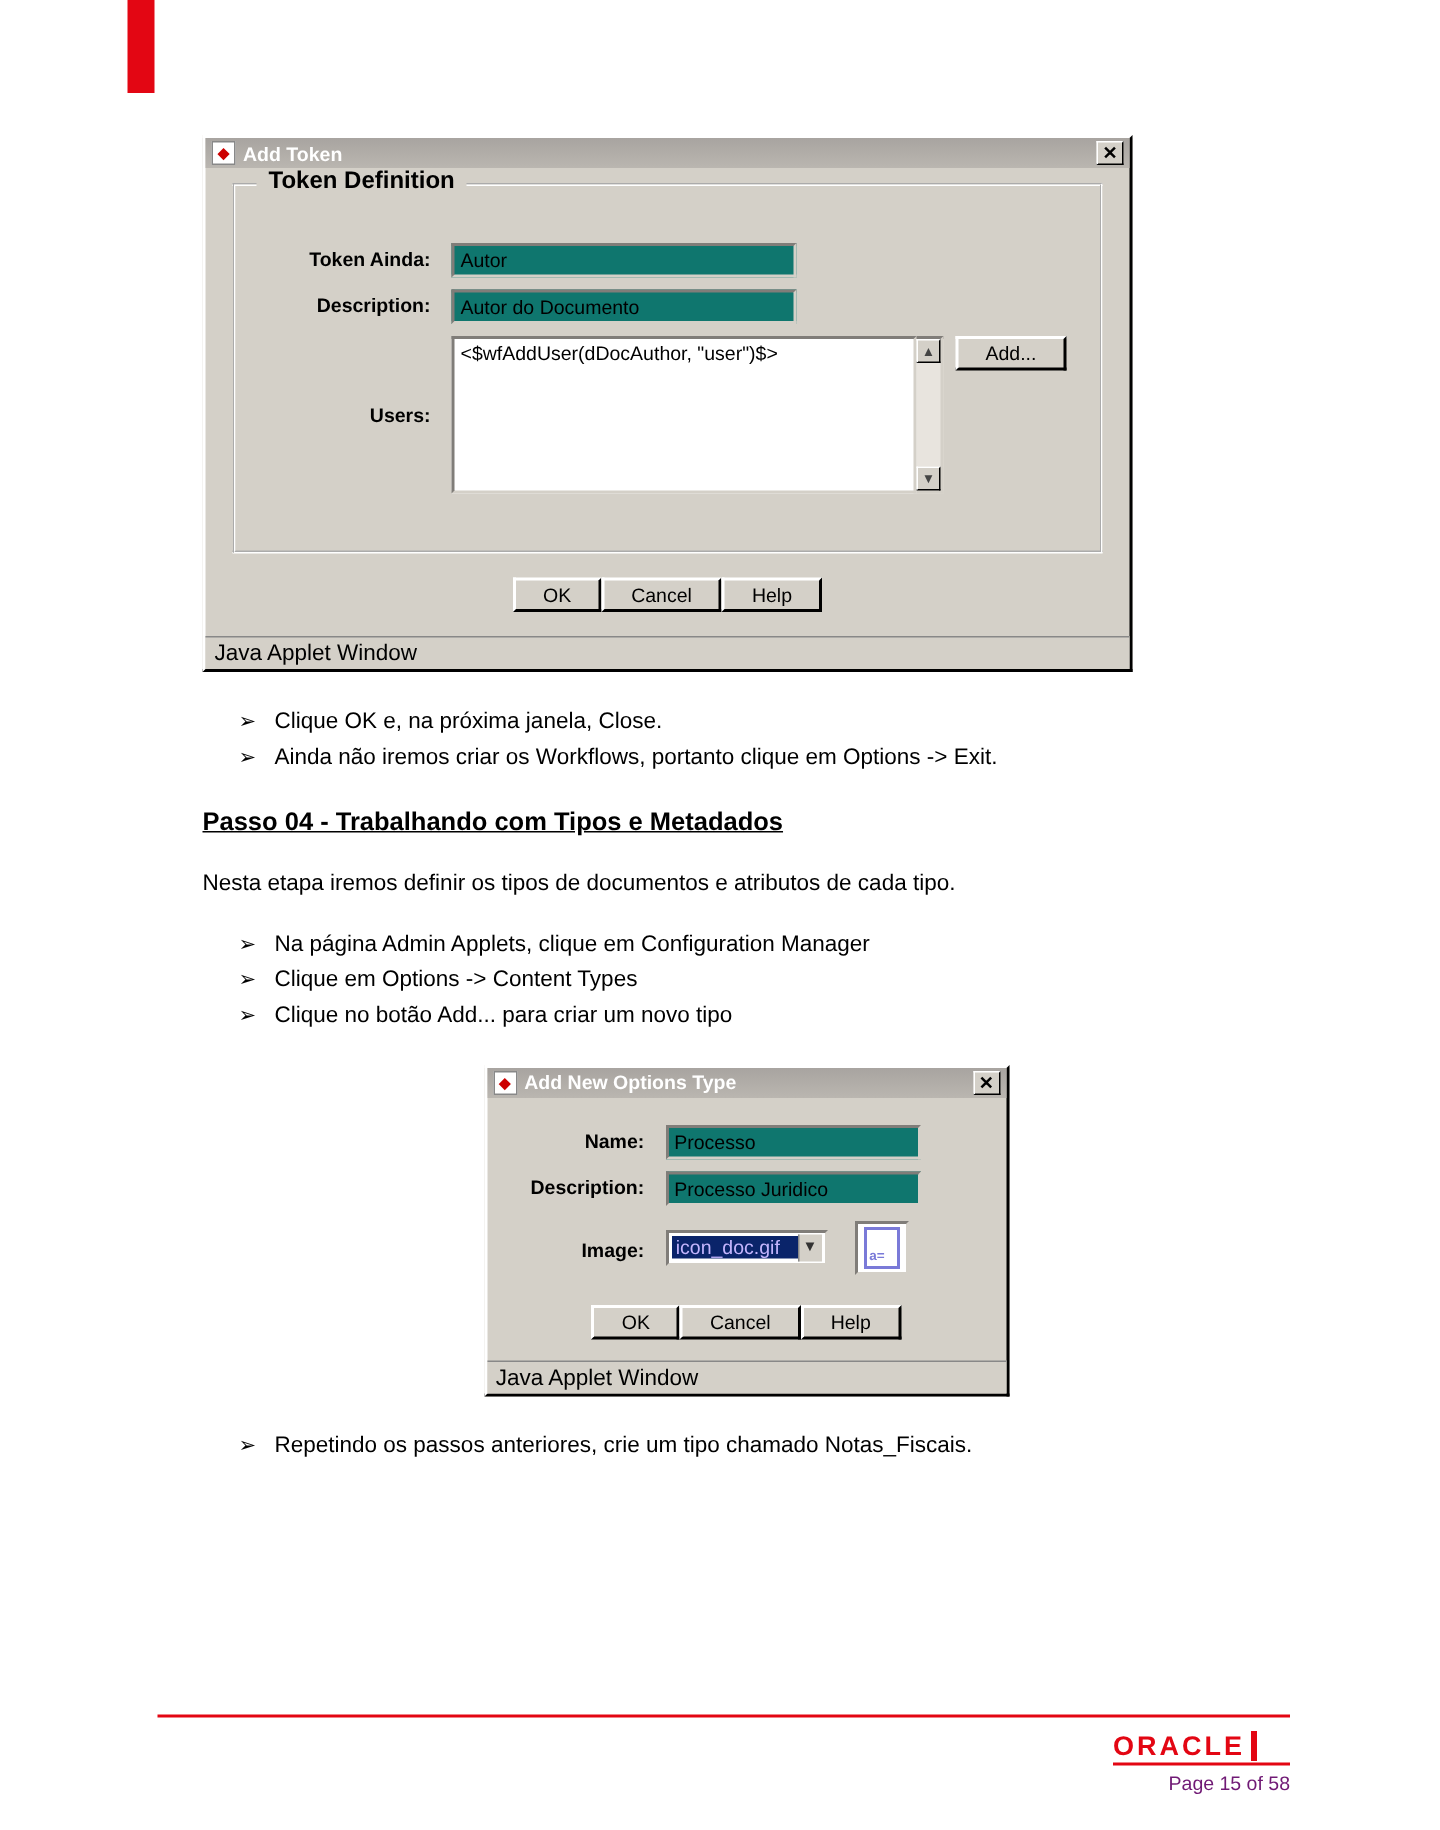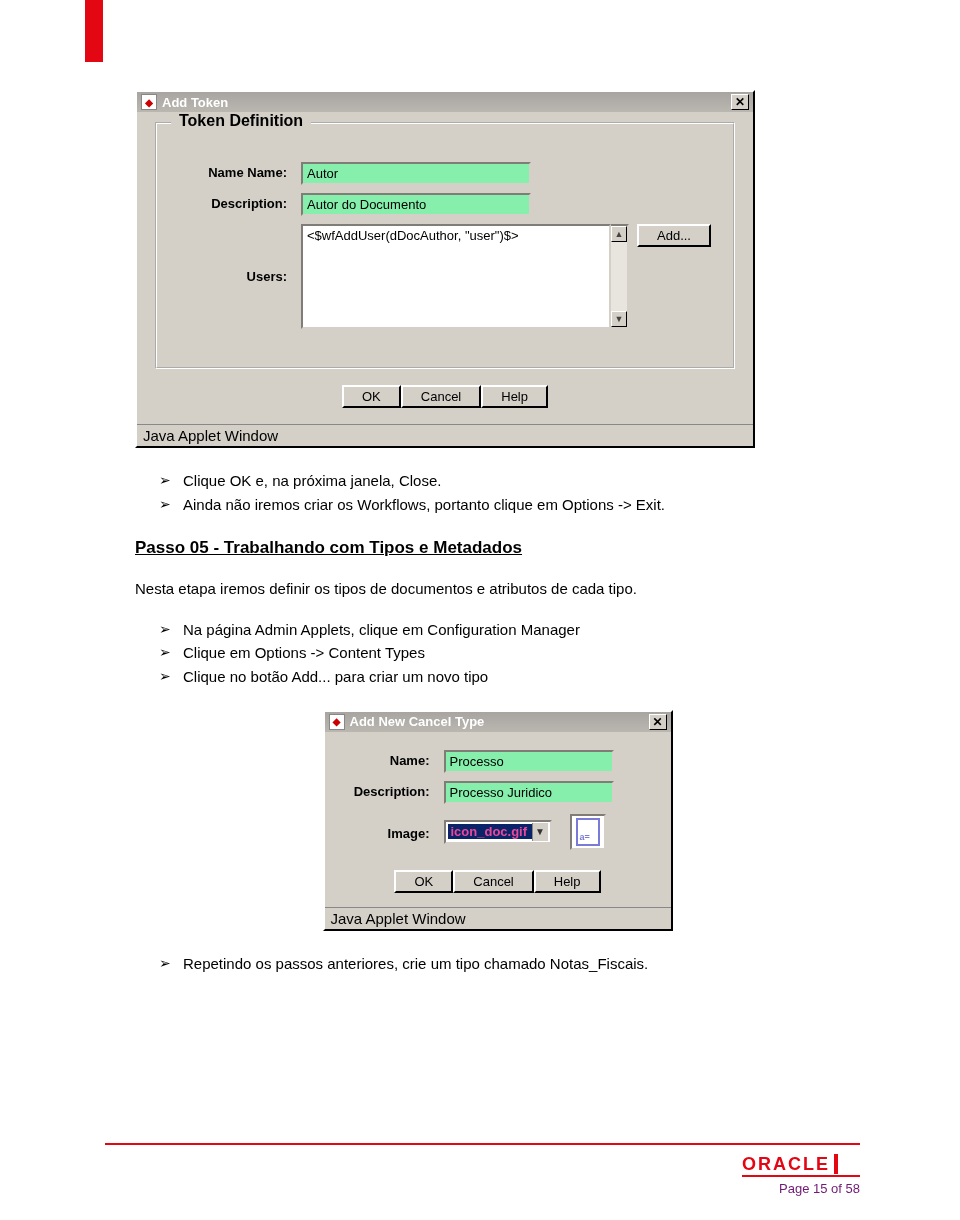--- a/index.html
+++ b/index.html
@@ -98,21 +98,21 @@
     padding-right: 14px;
     font-size: 13px;
     font-weight: bold;
     padding-top: 3px;
   }
   .lbl.vcenter { align-self: center; padding-top: 0;}
   .txt-input {
     font-family: Arial, sans-serif;
     font-size: 13px;
     padding: 2px 4px;
-    background: #86efac;
+    background: #0f766e;
     border: 2px inset #d4d0c8;
     width: 230px;
   }
   .txt-area {
     font-family: Arial, sans-serif;
     font-size: 13px;
     padding: 2px 4px;
     background: #fff;
     border: 2px inset #d4d0c8;
     width: 310px;
@@ -214,23 +214,23 @@
     padding: 1px 2px;
     background: #fff;
     border: 2px inset #d4d0c8;
     display:flex;
     align-items:center;
     width: 108px;
   }
   .sel-value {
     flex:1;
     background:#0a246a;
-    color:#ec4899;
+    color:#c4b5fd;
     padding:0 3px;
-    font-weight:bold;
+    font-weight:normal;
   }
   .sel-arrow {
     width:16px;height:18px;
     background:#d4d0c8;
     border-left:1px solid #888;
     display:flex;align-items:center;justify-content:center;
     font-size:10px;color:#333;
   }
   .img-preview {
     width: 36px;
@@ -310,21 +310,21 @@
       <span class="titlebar-icon">◆</span>
       <span>Add Token</span>
       <span class="titlebar-spacer"></span>
       <span class="win-btn">✕</span>
     </div>
     <div class="dialog-body">
       <div class="group-box">
         <div class="group-title">Token Definition</div>
 
         <div class="form-row">
-          <div class="lbl">Name Name:</div>
+          <div class="lbl">Token Ainda:</div>
           <input class="txt-input" value="Autor" style="">
         </div>
 
         <div class="form-row">
           <div class="lbl">Description:</div>
           <input class="txt-input" value="Autor do Documento" style="">
         </div>
 
         <div class="form-row">
           <div class="lbl vcenter" style="align-self:center;">Users:</div>
@@ -348,33 +348,33 @@
       </div>
     </div>
     <div class="statusbar">Java Applet Window</div>
   </div>
 
   <ul class="bullets">
     <li>Clique OK e, na próxima janela, Close.</li>
     <li>Ainda não iremos criar os Workflows, portanto clique em Options -&gt; Exit.</li>
   </ul>
 
-  <div class="step-heading">Passo 05 - Trabalhando com Tipos e Metadados</div>
+  <div class="step-heading">Passo 04 - Trabalhando com Tipos e Metadados</div>
   <p class="step-para">Nesta etapa iremos definir os tipos de documentos e atributos de cada tipo.</p>
 
   <ul class="bullets">
     <li>Na página Admin Applets, clique em Configuration Manager</li>
     <li>Clique em Options -&gt; Content Types</li>
     <li>Clique no botão Add... para criar um novo tipo</li>
   </ul>
 
   <div class="dialog dialog2">
     <div class="titlebar">
       <span class="titlebar-icon">◆</span>
-      <span>Add New Cancel Type</span>
+      <span>Add New Options Type</span>
       <span class="titlebar-spacer"></span>
       <span class="win-btn">✕</span>
     </div>
     <div class="dialog-body form-narrow" style="padding:18px 14px 8px 14px;">
 
       <div class="form-row">
         <div class="lbl">Name:</div>
         <input class="txt-input" value="Processo" style="">
       </div>
 

